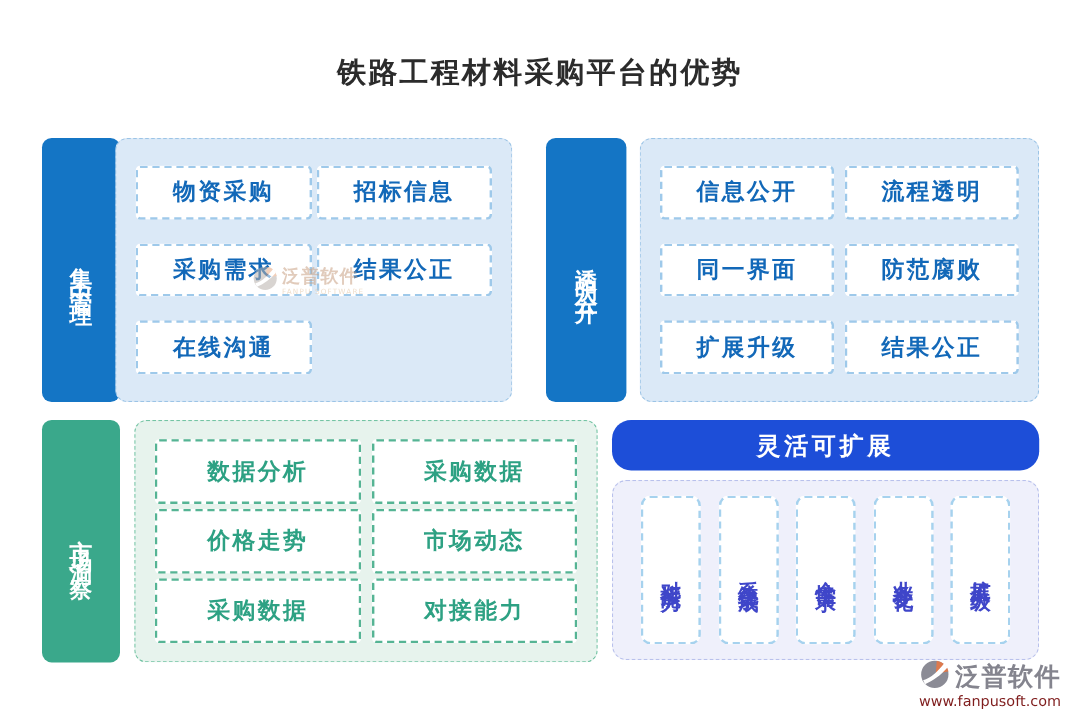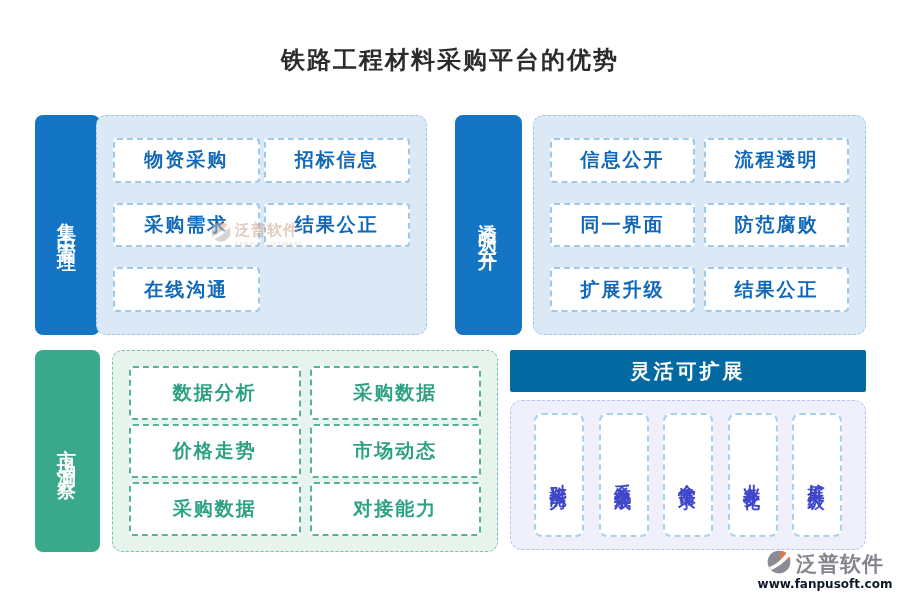--- a/index.html
+++ b/index.html
@@ -41,21 +41,21 @@
     background:#ffffff; border:2px dashed; border-radius:4px;
     display:flex; align-items:center; justify-content:center;
     font-weight:bold; font-size:19px; letter-spacing:2px;
   }
   .box-blue  { border-color:#9ec9ea; color:#1268b8; }
   .box-green { border-color:#55b494; color:#2da183; }
 
   
   .flex-header {
     position:absolute; left:510px; top:350px; width:356px; height:42px;
-    background:#0369a1; border-radius:2px; color:#ffffff; font-size:20px;
+    background:#1d4ed8; border-radius:16px; color:#ffffff; font-size:20px;
     font-weight:bold; display:flex; align-items:center; justify-content:center;
     letter-spacing:3px;
   }
   .panel-d {
     position:absolute; left:510px; top:400px; width:356px; height:150px;
     background:#eff0fb; border:1px dashed #b9c1ec; border-radius:12px;
     display:flex; justify-content:space-between; padding:12px 23px;
   }
   .vbox {
     width:50px; height:100%; background:#ffffff; border:2px dashed #a6d2ee;
@@ -70,21 +70,21 @@
     gap:3px; opacity:0.55; pointer-events:none;
   }
   .watermark .wm-text { display:flex; flex-direction:column; }
   .wm-name { font-size:15px; font-weight:bold; color:#c9a184; letter-spacing:1px; }
   .wm-sub  { font-size:6px; color:#e2c3a1; letter-spacing:1px; }
 
   
   .footer-logo { position:absolute; left:750px; top:549px; width:150px; text-align:center; }
   .footer-row { display:flex; align-items:center; justify-content:center; gap:4px; }
   .brand-name { font-size:21px; font-weight:bold; color:#84848e; letter-spacing:1px; }
-  .brand-url  { font-size:12px; font-weight:bold; color:#0f172a; margin-top:-2px; }
+  .brand-url  { font-size:12px; font-weight:normal; color:#7f1d1d; margin-top:-2px; }
 </style>
 </head>
 <body>
 
 <div class="stage">
 
   <div class="title">铁路工程材料采购平台的优势</div>
 
   <div class="pill pill-blue pill-a">集中管理</div>
   <div class="panel panel-a">

